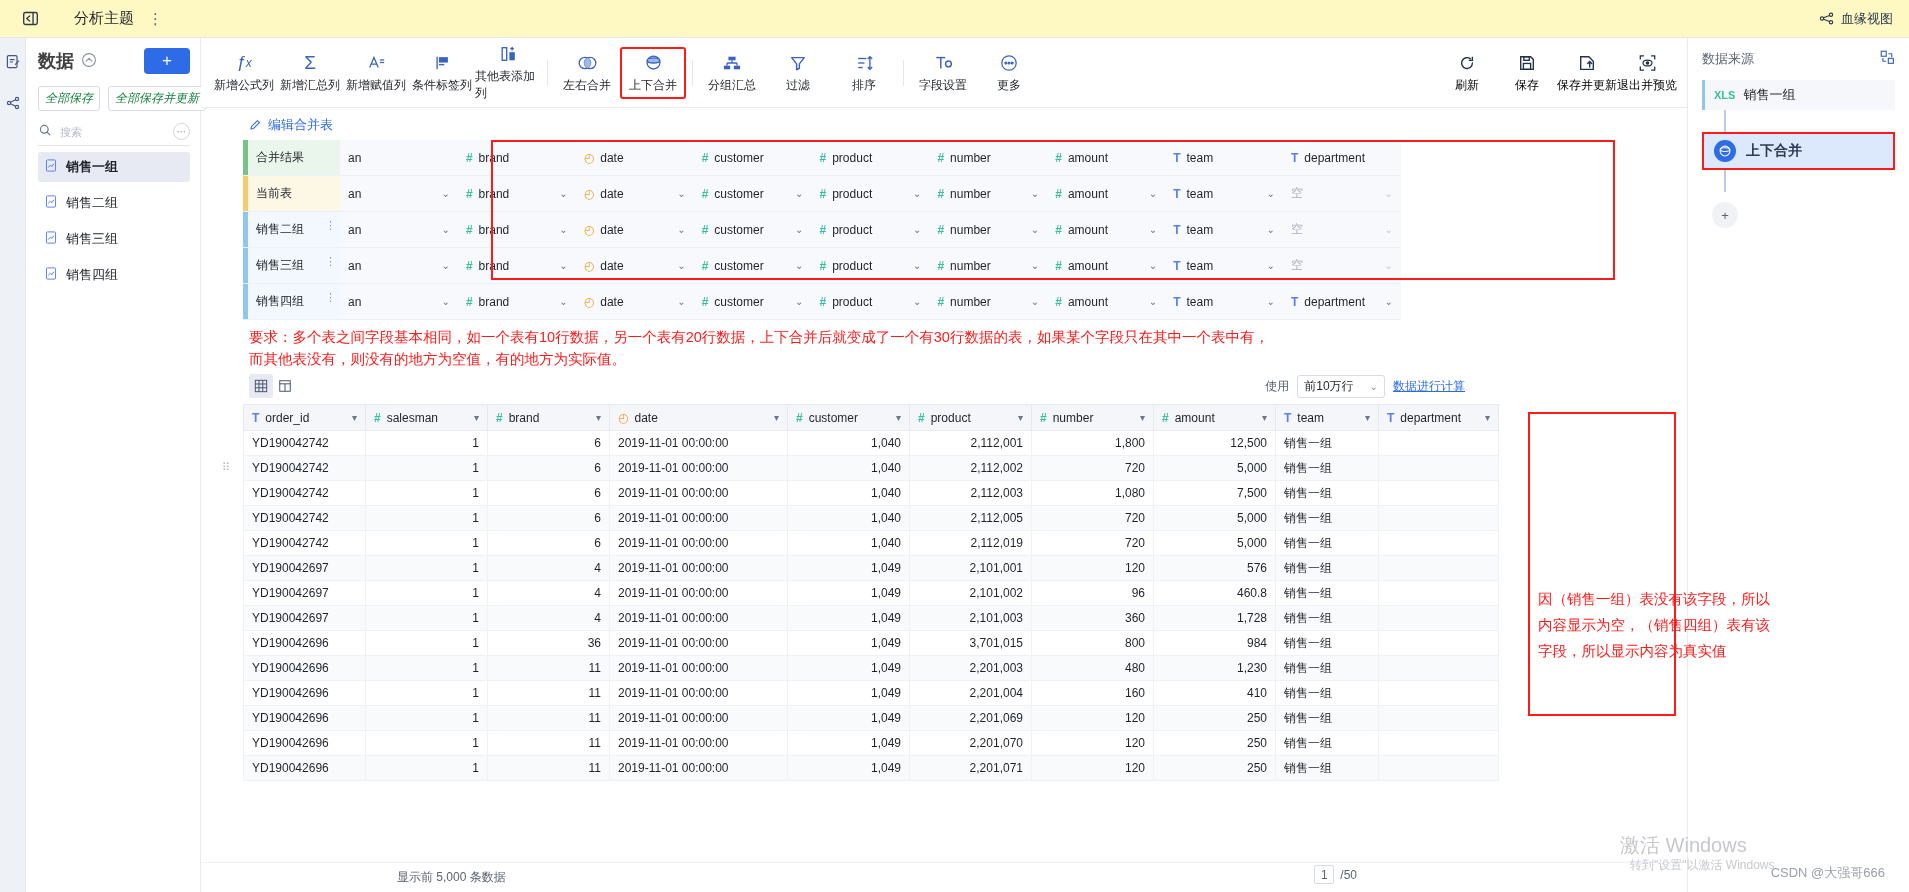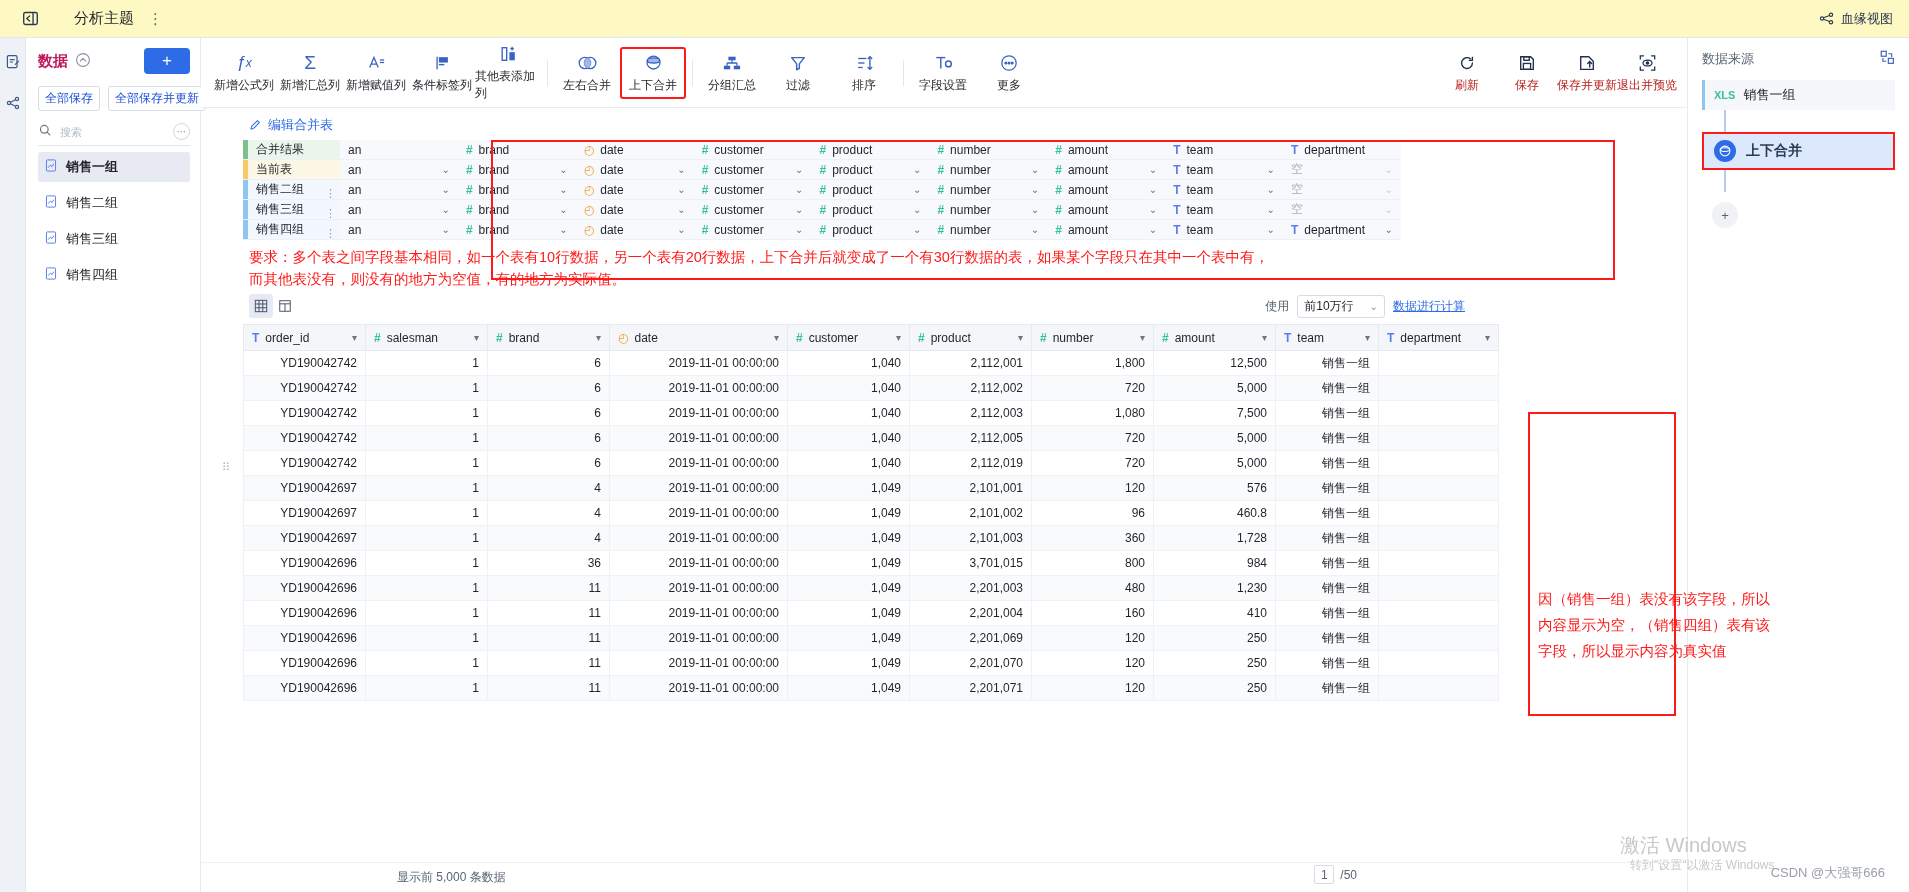--- a/index.html
+++ b/index.html
@@ -26,28 +26,28 @@
 
   
   .rail{ width:26px; background:#eef1f6; border-right:1px solid #e2e6ee;
          padding-top:16px; display:flex; flex-direction:column; align-items:center; gap:22px;}
   .rail-ico{ color:#3f5a86; cursor:pointer; }
 
   
   .leftpanel{ width:175px; border-right:1px solid #e8ebf1; background:#fff;
               padding:10px 10px 0 12px; }
   .lp-head{ display:flex; align-items:center; }
-  .lp-title{ font-size:15px; font-weight:bold; color:#be185d; }
+  .lp-title{ font-size:18px; font-weight:bold; color:#404040; }
   .lp-collapse{ margin-left:7px; color:#8a93a0; cursor:pointer; }
   .lp-add{ margin-left:auto; width:46px; height:26px; background:#2e6be6; border-radius:4px;
            color:#fff; font-size:17px; display:flex; align-items:center; justify-content:center;
            cursor:pointer;}
   .lp-btns{ display:flex; gap:8px; margin-top:12px; }
   .lp-btn{ border:1px solid #d6dbe4; border-radius:3px; font-size:12px; padding:3px 6px;
-           background:#fff; color:#1d4ed8; cursor:pointer; white-space:nowrap;}
+           background:#fff; color:#15803d; cursor:pointer; white-space:nowrap;font-style:italic;}
   .lp-search{ display:flex; align-items:center; gap:6px; margin-top:12px;
               border-bottom:1px solid #e2e6ee; padding-bottom:5px; }
   .lp-search input{ border:0; outline:0; font-size:11px; width:88px; color:#1f2329;
                     font-family:inherit; background:transparent;}
   .lp-search input::placeholder{ color:#b4bbc6; }
   .lp-more{ margin-left:auto; color:#8a93a0; border:1px solid #cfd5de; border-radius:50%;
             width:17px; height:17px; font-size:10px; display:flex; align-items:center;
             justify-content:center; cursor:pointer;}
   .lp-item{ display:flex; align-items:center; gap:8px; height:30px; padding:0 6px;
             margin-top:6px; border-radius:3px; cursor:pointer; font-size:13px;}
@@ -58,31 +58,31 @@
 
   
   .toolbar{ height:70px; border-bottom:1px solid #e8ebf1; display:flex; align-items:center;
             padding:0 10px; position:relative; background:#fff;}
   .tool{ width:66px; display:flex; flex-direction:column; align-items:center; gap:3px;
          cursor:pointer; color:#1f2329; font-size:12px; padding:3px 0;}
   .tool .gl{ color:#3a63c0; height:22px; display:flex; align-items:center; }
   .tool.hl{ border:2px solid #ff1a1a; border-radius:3px; }
   .tsep{ width:1px; height:26px; background:#e2e6ee; margin:0 6px; }
   .toolbar-right{ margin-left:auto; display:flex; }
-  .toolbar-right .tool{ width:60px; color:#b91c1c; }
+  .toolbar-right .tool{ width:60px; color:#000000; }
   .toolbar-right .gl{ color:#20304d; }
 
   
   .editlink{ display:flex; align-items:flex-end; gap:6px; color:#2e6be6; font-size:13px;
              padding:8px 0 6px 48px; cursor:pointer; }
 
   
   .mergewrap{ position:relative; padding:0 0 0 42px; }
   .mgrid{ border-collapse:separate; border-spacing:0; width:1158px; table-layout:fixed;}
-  .mgrid td{ height:20px; padding:0 8px; font-size:12px; vertical-align:middle;
+  .mgrid td{ height:36px; padding:0 8px; font-size:12px; vertical-align:middle;
              border-bottom:1px solid #edf0f5; }
   .mgrid .bar{ width:5px; padding:0; }
   .mgrid .lbl{ width:92px; position:relative; font-size:12px; }
   .mgrid .cell{ background:#f7f9fc; }
   .r-res .bar{ background:#7ec08a; } .r-res .lbl{ background:#eaf6ec; }
   .r-cur .bar{ background:#f6c96a; } .r-cur .lbl{ background:#fdf7e6; }
   .r-t .bar{ background:#8ec6f0; }   .r-t .lbl{ background:#f2f8fd; }
   .fld{ display:flex; align-items:center; gap:6px; }
   .fld .ic{ font-weight:bold; font-size:12px; }
   .ic-num{ color:#3bbfa0; } .ic-date{ color:#f0a22e; } .ic-txt{ color:#5a7fe8; }
@@ -112,21 +112,21 @@
   
   .dtwrap{ flex:1; overflow:hidden; padding-left:42px; position:relative; }
   .dt{ border-collapse:collapse; table-layout:fixed; width:1225px; }
   .dt th{ height:26px; background:#f4f6fa; border:1px solid #e5e9f0; font-weight:normal;
           font-size:12px; padding:0 8px; }
   .dt th .fld{ gap:6px; }
   .dt td{ height:25px; border:1px solid #eef1f6; font-size:12px; padding:0 8px;
           white-space:nowrap; }
   .dt tr:nth-child(even) td{ background:#f8fafc; }
   .num{ text-align:right; }
-  .lft{ text-align:right; }
+  .lft{ text-align:left; }
 
   
   .footer{ height:30px; display:flex; align-items:center; padding-left:196px;
            font-size:12px; color:#5a6472; border-top:1px solid #eef1f6; }
   .pager{ position:absolute; right:330px; bottom:8px; display:flex; align-items:center;
           gap:6px; font-size:12px; color:#5a6472;}
   .pbox{ border:1px solid #d6dbe4; width:20px; height:19px; display:flex;
          align-items:center; justify-content:center; border-radius:2px; background:#fff;}
 
   

